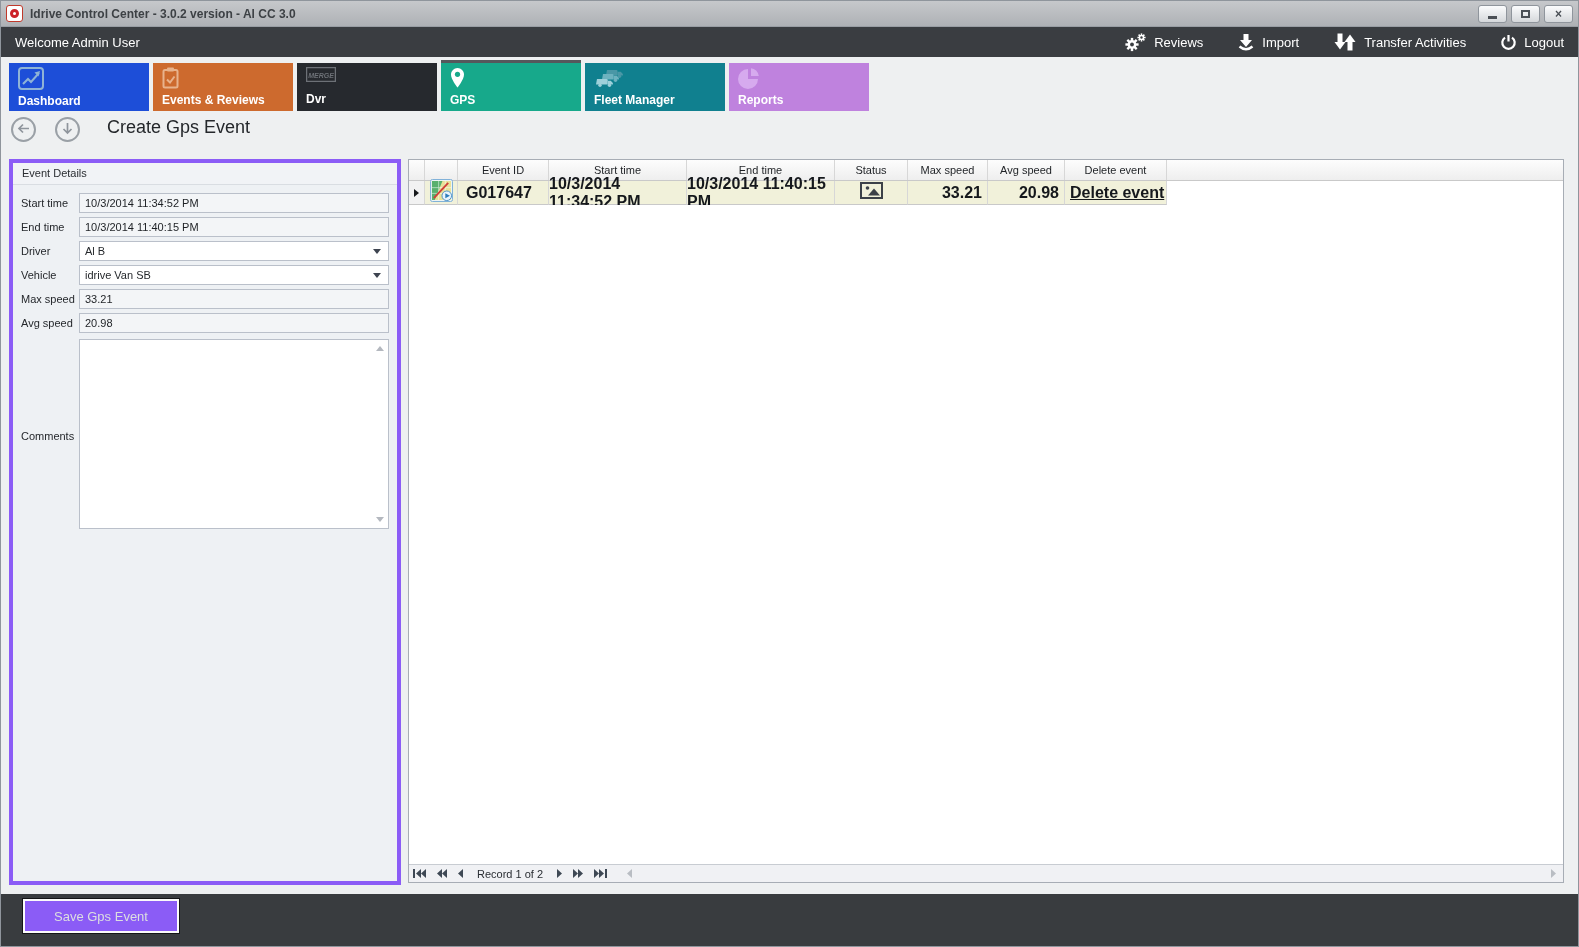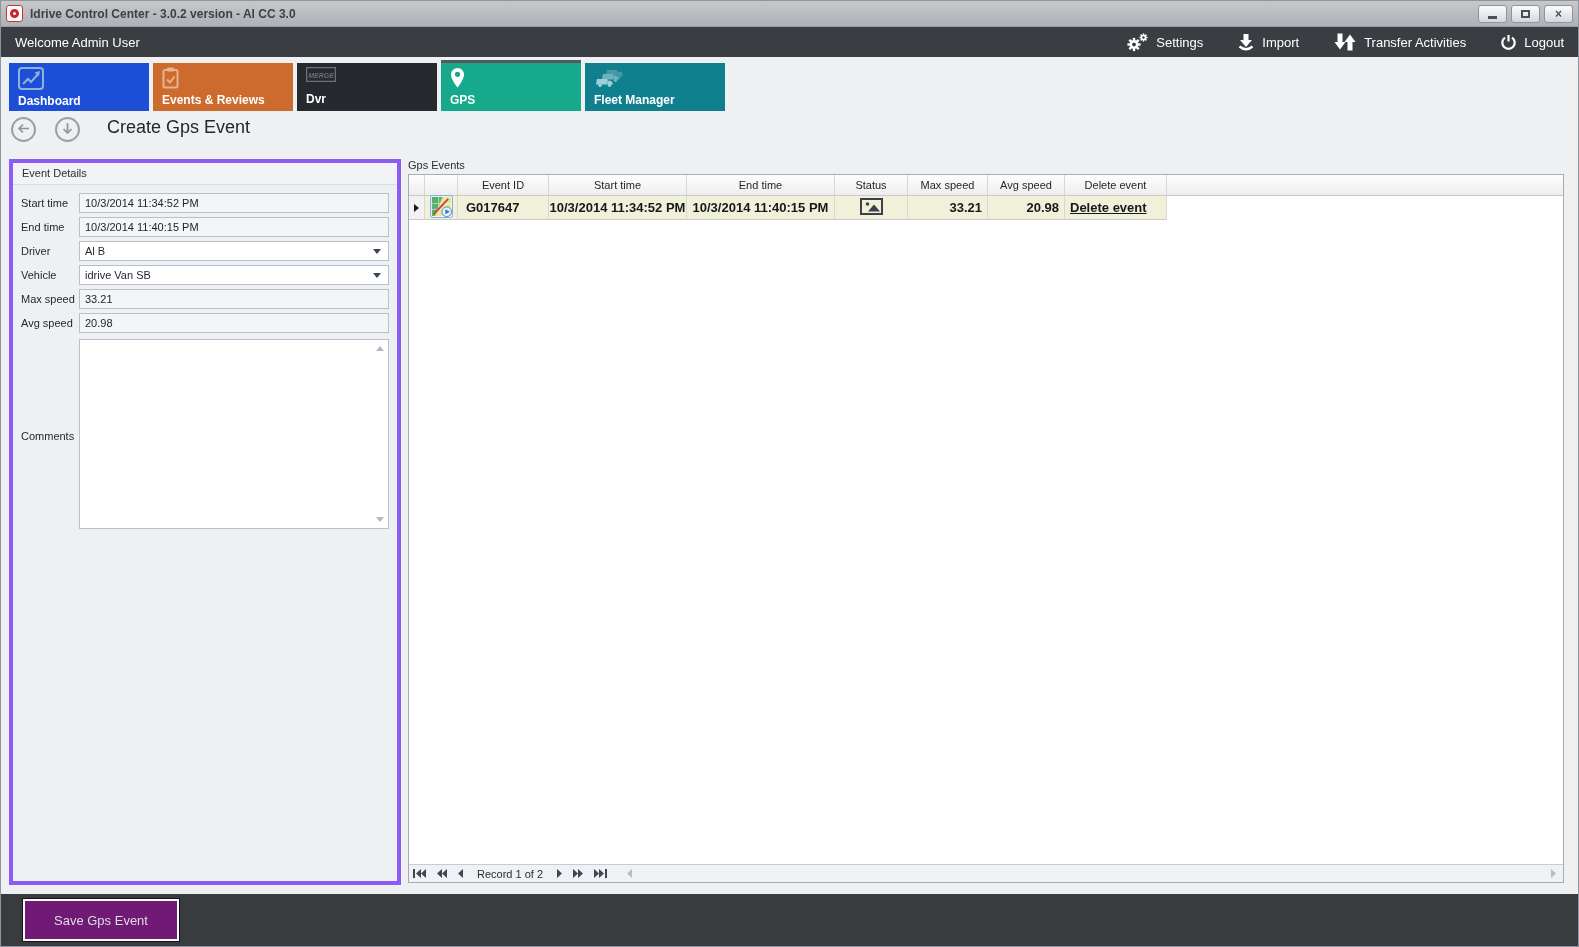--- a/index.html
+++ b/index.html
@@ -74,21 +74,21 @@
   .ta-up { top:7px; border-bottom:5px solid #b4b8bf; }
   .ta-down { bottom:11px; border-top:5px solid #b4b8bf; }
 
   
   .grid-area { flex:1; display:flex; flex-direction:column; min-width:0; }
   .grid-label { font-size:11px; color:#2a2d31; margin:0 0 3px 0; }
   .grid-box { flex:1; border:1px solid #a7adb5; background:#f9a8d4; display:flex; flex-direction:column; margin-bottom:2px; min-height:0; }
   .ghead { display:flex; height:21px; flex:0 0 21px; background:linear-gradient(#fdfdfd,#eeeeee);
     border-bottom:1px solid #c9c9c9; font-size:11px; color:#1e2125; }
   .ghead .gc { display:flex; align-items:center; justify-content:center; border-right:1px solid #d7d7d7; }
-  .grow { display:flex; height:23px; flex:0 0 24px; font-size:13px; font-weight:bold; color:#15181c; }
+  .grow { display:flex; height:23px; flex:0 0 24px; font-size:16px; font-weight:bold; color:#15181c; }
   .grow .gc { display:flex; align-items:center; border-right:1px solid #d7d7d7; border-bottom:1px solid #c9c9c9;
     background:#f1f1da; }
   .c-ind { width:16px; flex:0 0 16px; justify-content:center; }
   .grow .c-ind { background:#f2f2f2; }
   .c-icon { width:33px; flex:0 0 33px; justify-content:center; }
   .c-id { width:91px; flex:0 0 91px; }
   .c-start { width:138px; flex:0 0 138px; }
   .c-end { width:148px; flex:0 0 148px; }
   .c-status { width:73px; flex:0 0 73px; justify-content:center; }
   .c-max { width:80px; flex:0 0 80px; }
@@ -107,21 +107,21 @@
   .pager { height:18px; flex:0 0 18px; background:#f0f1f4; border-top:1px solid #c8ccd2;
     display:flex; align-items:center; padding:0 4px; gap:9px; font-size:11px; color:#2a2e33; }
   .pbtn { display:flex; align-items:center; cursor:pointer; }
   .pager .rec { margin:0 4px; }
   .sb-left { margin-left:10px; }
   .sb-right { margin-left:auto; margin-right:2px; }
 
   
   .footer-strip { height:9px; flex:0 0 9px; background:#eef0f1; }
   .footer { height:52px; flex:0 0 52px; background:#393c3f; }
-  .save-btn { margin:5px 0 0 22px; width:156px; height:42px; background:#701a75;
+  .save-btn { margin:5px 0 0 22px; width:156px; height:34px; background:#8b5cf6;
     border:2px solid #fafafa; box-shadow:0 0 0 1px #141517; color:#dcdee0; font-size:13px;
     font-family:inherit; cursor:pointer; }
 </style>
 </head>
 <body>
 
 <div class="window">
 
   <div class="titlebar">
     <span class="app-icon">
@@ -160,21 +160,21 @@
               <rect x="-1.2" y="-6.6" width="2.4" height="13.2"></rect>
               <rect x="-1.2" y="-6.6" width="2.4" height="13.2" transform="rotate(45)"></rect>
               <rect x="-1.2" y="-6.6" width="2.4" height="13.2" transform="rotate(90)"></rect>
               <rect x="-1.2" y="-6.6" width="2.4" height="13.2" transform="rotate(135)"></rect>
               <circle r="4.4"></circle>
                   <circle r="1.9" fill="#3a3d41"></circle>
             </g>
           </g>
             </svg>
         </span>
-        <span>Settings</span>
+        <span>Reviews</span>
       </div>
       <div class="action">
         <span>
           <svg width="18" height="18" viewBox="0 0 18 18">
             <path d="M6.5 1 h5 v6 h3.5 L9 14 3 7 h3.5 z" fill="#fff"></path>
             <path d="M2.5 13.5 q6.5 5.5 13 0" stroke="#fff" stroke-width="2.4" fill="none"></path>
           </svg>
         </span>
         <span>Import</span>
       </div>
@@ -251,20 +251,29 @@
                 <circle cx="13.5" cy="9.3" r="1.7"></circle>
             </g>
           </defs>
           <use href="#trk" x="12" y="0" fill="#4a97a6"></use>
           <use href="#trk" x="8" y="4" fill="#6db2bf"></use>
           <use href="#trk" x="2" y="9" fill="#9ed0da"></use>
         </svg>
       </span>
       <span class="tile-label">Fleet Manager</span>
     </div>
+    <div class="tile t-reports">
+      <span>
+        <svg width="22" height="22" viewBox="0 0 22 22">
+          <path d="M10 12 V2 A10 10 0 1 0 20 12 z" fill="#d6aaee"></path>
+          <path d="M13 9 V1.2 A8.5 8.5 0 0 1 20.8 9 z" fill="#d6aaee"></path>
+        </svg>
+      </span>
+      <span class="tile-label">Reports</span>
+    </div>
   </div>
 
   <div class="heading-row">
     <div class="circle-btn">
       <span>
         <svg width="13" height="13" viewBox="0 0 13 13">
           <path d="M12 6.5 H2 M6 2.5 L2 6.5 l4 4" stroke="#8f959c" stroke-width="1.7" fill="none"></path>
         </svg>
       </span>
     </div>
@@ -318,21 +327,20 @@
           <div class="ta-wrap">
             <textarea style=""></textarea>
             <span class="ta-up"></span>
             <span class="ta-down"></span>
           </div>
         </div>
       </div>
     </div>
 
     <div class="grid-area">
-      <div class="grid-label">Gps Events</div>
       <div class="grid-box">
         <div class="ghead">
           <div class="gc c-ind"></div>
           <div class="gc c-icon"></div>
           <div class="gc c-id">Event ID</div>
           <div class="gc c-start">Start time</div>
           <div class="gc c-end">End time</div>
           <div class="gc c-status">Status</div>
           <div class="gc c-max">Max speed</div>
           <div class="gc c-avg">Avg speed</div>

